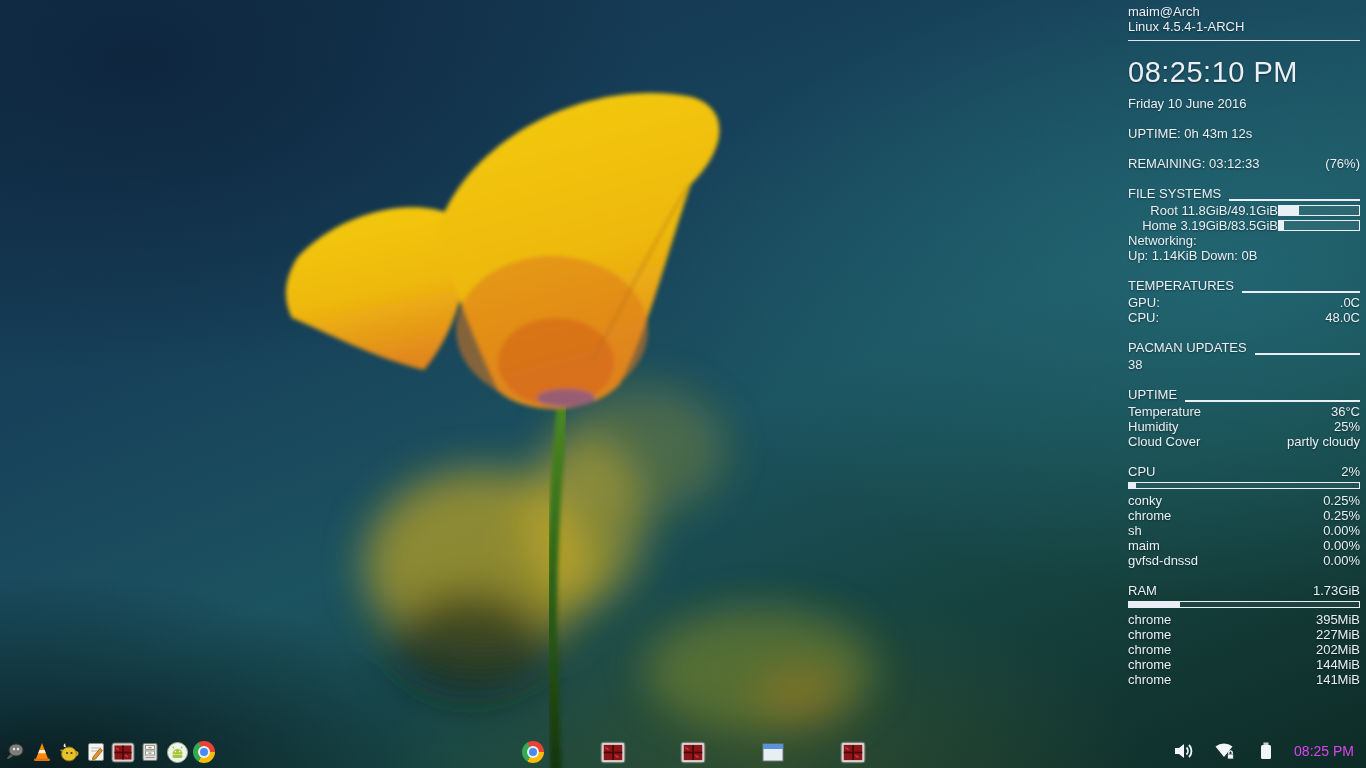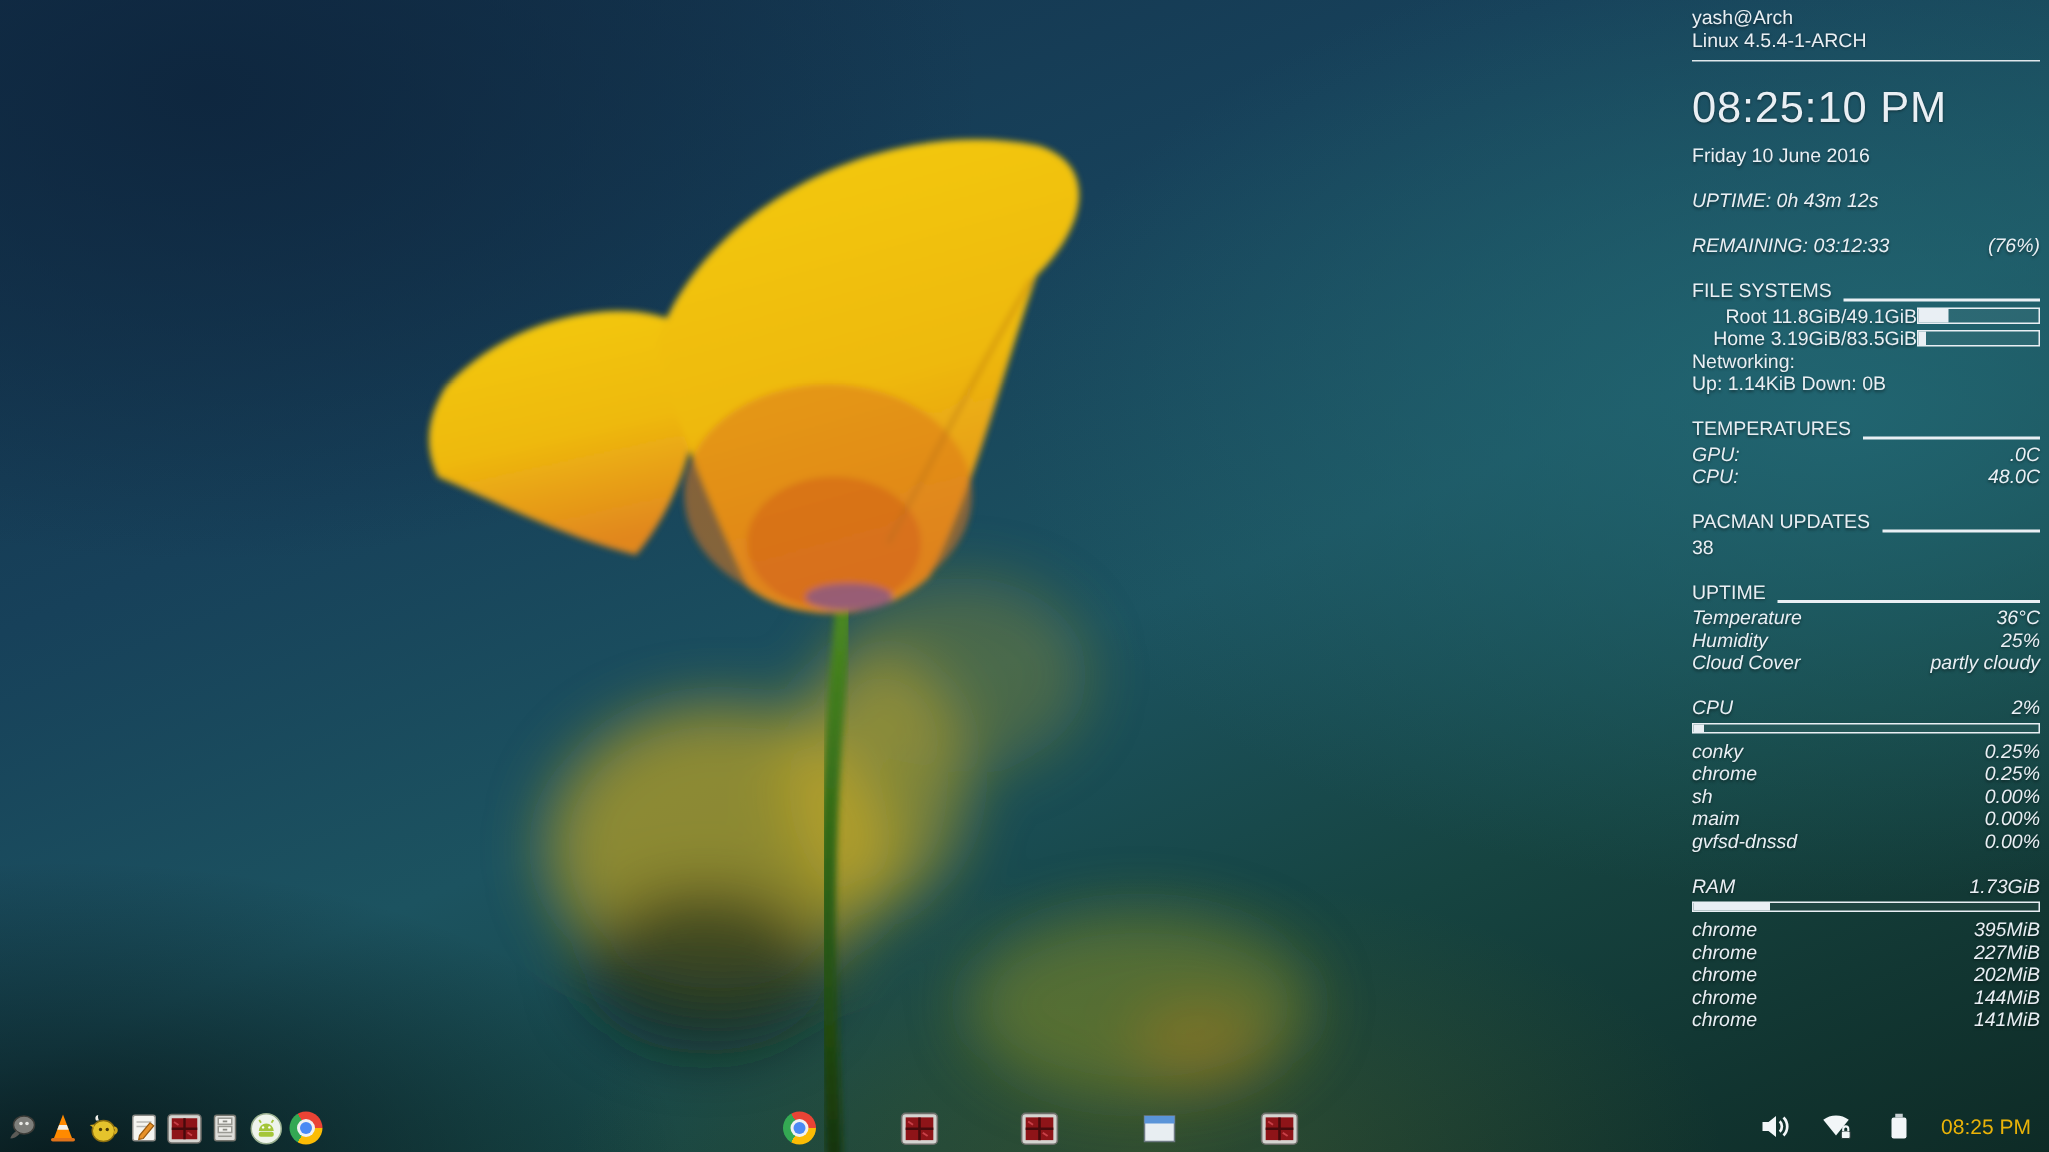--- a/index.html
+++ b/index.html
@@ -18,39 +18,39 @@
       radial-gradient(760px 380px at 3% 102%, rgba(2,8,8,.75), rgba(2,8,8,0) 55%),
       linear-gradient(158deg,#13304a 0%,#17415a 32%,#1c5360 54%,#164441 74%,#0e2b26 100%);
   }
   .wallpaper svg{position:absolute;inset:0;}
   
   .conky{
     position:absolute;top:4px;right:6px;width:232px;
     color:#e9eff4;font-size:13px;line-height:15px;
     text-shadow:0 1px 2px rgba(0,0,0,.45);
   }
-  .conky .row{display:flex;justify-content:space-between;align-items:flex-start;font-style:italic;}
+  .conky .row{display:flex;justify-content:space-between;align-items:flex-start;}
   .conky .hr{border-top:1px solid #dfe7ec;margin:6px 0 9px;}
   .clock{font-size:29px;line-height:44px;font-weight:300;letter-spacing:.5px;white-space:nowrap;}
   .date{margin-top:2px;}
   .sp15{margin-top:15px;}
   .sechead{display:flex;align-items:flex-end;margin-top:15px;margin-bottom:2px;}
   .sechead .rule{flex:1;height:2px;background:#e9eff4;margin-left:8px;}
   .minibar{width:80px;height:9px;border:1px solid #e9eff4;background:rgba(255,255,255,.06);align-self:center;}
   .minibar>i{display:block;height:100%;background:#e9eff4;}
   .widebar{height:5px;border:1px solid #e9eff4;background:rgba(255,255,255,.05);margin:3px 0 4px;}
   .widebar>i{display:block;height:100%;background:#e9eff4;}
   .fsrow{display:flex;justify-content:flex-end;}
   
   .taskbar{position:absolute;left:0;right:0;bottom:0;height:34px;}
   .quicklaunch{position:absolute;left:2px;bottom:3px;display:flex;gap:1px;align-items:center;}
   .winbuttons{position:absolute;left:520px;bottom:3px;display:flex;gap:54px;align-items:center;}
   .tbi{width:26px;height:26px;display:flex;align-items:center;justify-content:center;cursor:pointer;}
   .tray{position:absolute;right:12px;bottom:3px;display:flex;gap:15px;align-items:center;height:28px;}
-  .tray-clock{color:#eab308;font-size:14px;white-space:nowrap;}
+  .tray-clock{color:#d946ef;font-size:14px;white-space:nowrap;}
   .ic-chrome{width:22px;height:22px;border-radius:50%;position:relative;
     background:conic-gradient(from 330deg,#ea4335 0 120deg,#fbbc05 120deg 240deg,#34a853 240deg 360deg);}
   .ic-chrome::before{content:"";position:absolute;left:5px;top:5px;width:12px;height:12px;border-radius:50%;background:#f1f1f1;}
   .ic-chrome::after{content:"";position:absolute;left:7px;top:7px;width:8px;height:8px;border-radius:50%;background:#4a8af4;}
 </style>
 </head>
 <body>
 
 <div class="wallpaper">
   <svg width="1366" height="768" viewBox="0 0 1366 768">
@@ -89,21 +89,21 @@
       <path d="M438,228 C468,140 586,76 692,97 C734,110 723,153 691,184 C667,253 648,331 620,384 C587,417 526,415 498,391 C471,332 450,282 438,228 Z" fill="url(#petal)"></path>
       <ellipse cx="552" cy="330" rx="96" ry="74" fill="#dd7a1e" opacity="0.55"></ellipse>
       <ellipse cx="556" cy="362" rx="58" ry="44" fill="#d2601a" opacity="0.55"></ellipse>
       <path d="M688,186 C648,252 610,330 592,362" stroke="rgba(180,110,30,0.5)" stroke-width="2.5" fill="none"></path>
       <ellipse cx="566" cy="398" rx="29" ry="9" fill="#8d5a84" opacity="0.85"></ellipse>
     </g>
   </svg>
 </div>
 
 <div class="conky">
-  <div>yash@Arch</div>
+  <div>maim@Arch</div>
   <div>Linux 4.5.4-1-ARCH</div>
   <div class="hr"></div>
 
   <div class="clock">08:25:10 PM</div>
   <div class="date">Friday 10 June 2016</div>
 
   <div class="row sp15">
     <span><span>UPTIME:</span>&nbsp;<span>0h 43m 12s</span></span>
   </div>
 

